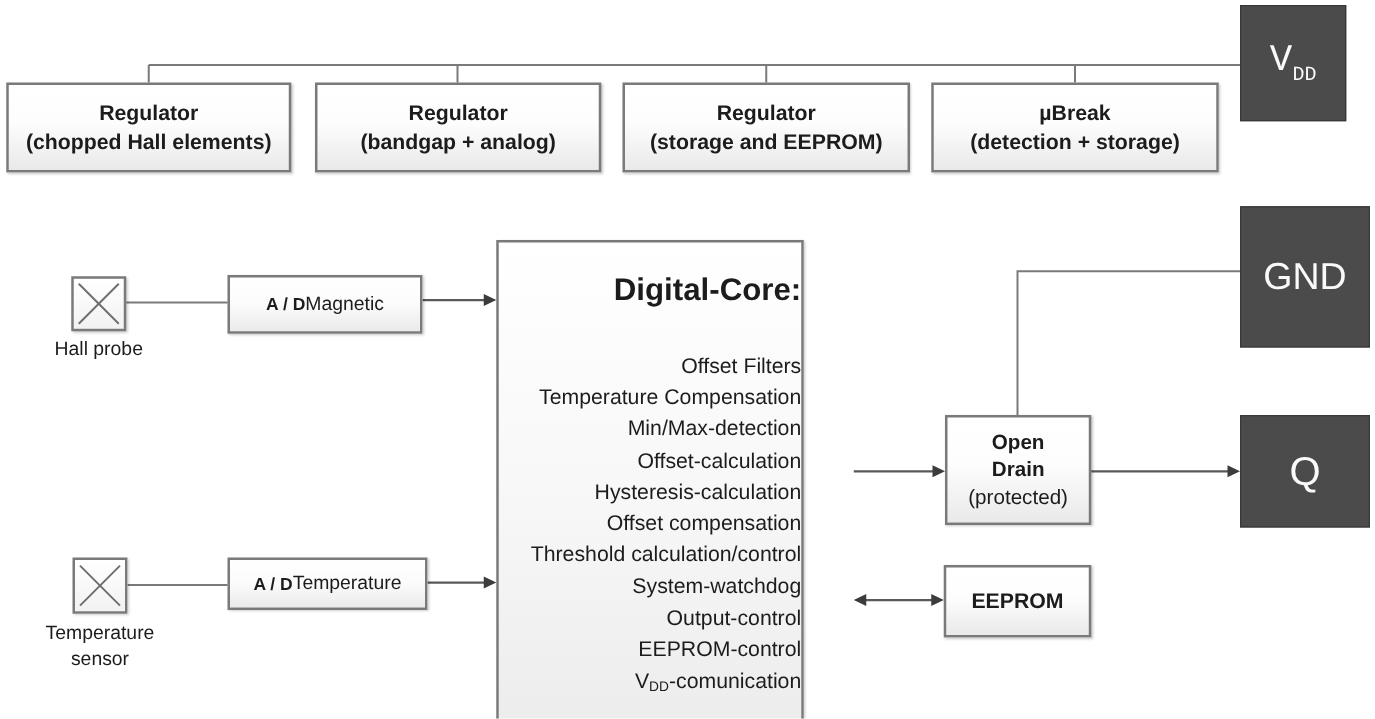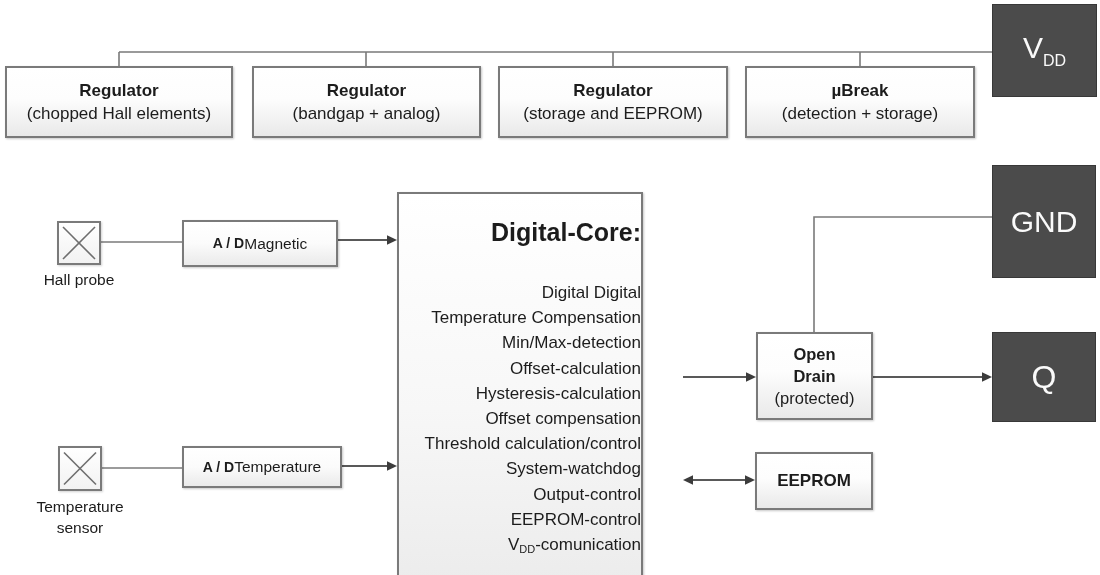--- a/index.html
+++ b/index.html
@@ -21,21 +21,21 @@
     border: 2px solid #7a7a7a;
     background: linear-gradient(180deg, #ffffff 0%, #fdfdfd 45%, #e9e9e9 100%);
     box-shadow: 1px 1px 2px rgba(0,0,0,0.22);
     display: flex;
     flex-direction: column;
     align-items: center;
     justify-content: center;
     text-align: center;
   }
   .lightbox .t1 { font-weight: bold; font-size: 17px; line-height: 23px; }
-  .lightbox .t2 { font-weight: normal; font-size: 17px; line-height: 23px; }
+  .lightbox .t2 { font-weight: bold; font-size: 17px; line-height: 23px; }
 
   
   .pinbox {
     position: absolute;
     background: #4b4b4b;
     border: 1px solid #383838;
     color: #fafafa;
     display: flex;
     align-items: center;
     justify-content: center;
@@ -134,34 +134,34 @@
   </div>
   <div class="lightbox" style="left:498px;top:66px;width:230px;height:72px;">
     <div class="t1">Regulator</div>
     <div class="t2">(storage and EEPROM)</div>
   </div>
   <div class="lightbox" style="left:745px;top:66px;width:230px;height:72px;">
     <div class="t1">µBreak</div>
     <div class="t2">(detection + storage)</div>
   </div>
 
-  <div class="pinbox" style="left:992px;top:4px;width:105px;height:93px;">
+  <div class="pinbox" style="left:992px;top:4px;width:85px;height:93px;font-family:Liberation Mono, monospace;">
     <span class="big"><span>V</span><span class="sub">DD</span></span>
   </div>
   <div class="pinbox" style="left:992px;top:165px;width:104px;height:113px;">
     <span class="big">GND</span>
   </div>
   <div class="pinbox" style="left:992px;top:332px;width:104px;height:90px;">
     <span class="big" style="font-size:32px;">Q</span>
   </div>
 
   <div class="corebox">
     <div class="core-title">Digital-Core:</div>
     <div class="core-list">
-      <div class="core-item">Digital Digital</div>
+      <div class="core-item">Offset Filters</div>
       <div class="core-item">Temperature Compensation</div>
       <div class="core-item">Min/Max-detection</div>
       <div class="core-item">Offset-calculation</div>
       <div class="core-item">Hysteresis-calculation</div>
       <div class="core-item">Offset compensation</div>
       <div class="core-item">Threshold calculation/control</div>
       <div class="core-item">System-watchdog</div>
       <div class="core-item">Output-control</div>
       <div class="core-item">EEPROM-control</div>
       <div class="core-item"><span>V</span><span class="vsub">DD</span><span>-comunication</span></div>

